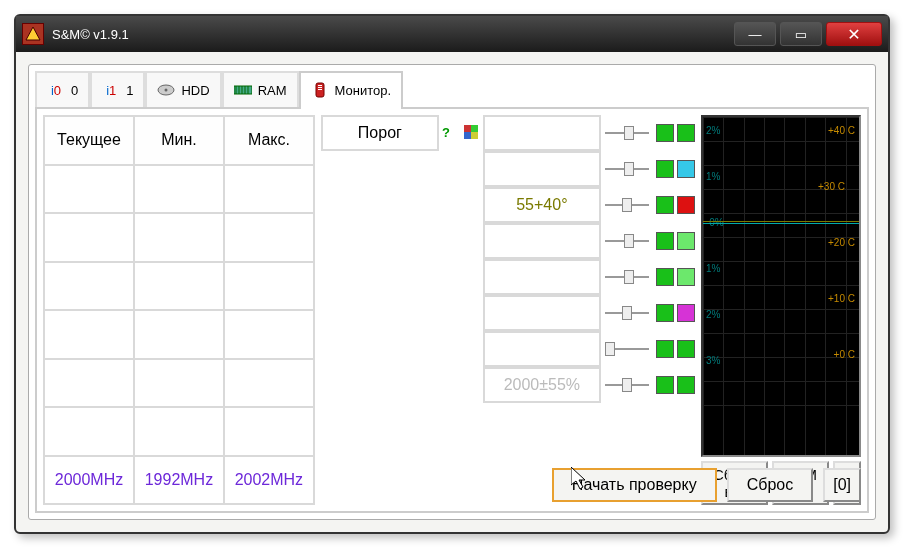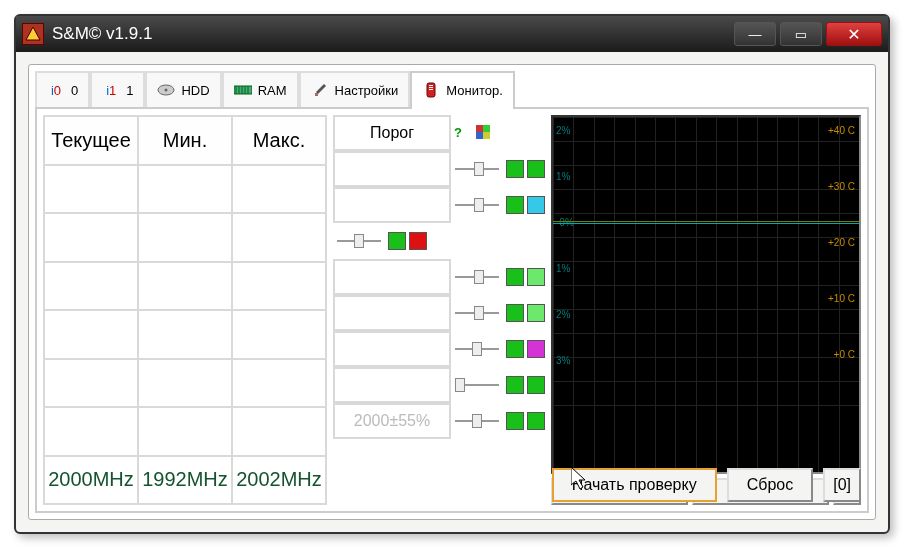--- a/index.html
+++ b/index.html
@@ -2,43 +2,43 @@
 <html><head>
 <meta charset="utf-8">
 <style>
   * { box-sizing: border-box; margin: 0; padding: 0; font-family: Tahoma, sans-serif; font-size: 13px; }
   body { background: #fff; width: 904px; height: 548px; overflow: hidden; }
 
   .window { position: absolute; left: 14px; top: 14px; width: 876px; height: 520px; border: 2px solid #333; border-radius: 6px; background: #f4f4f2; box-shadow: 4px 4px 8px rgba(0,0,0,0.25); }
   .titlebar { height: 36px; background: linear-gradient(#4a4a4a,#1b1b1b); display: flex; align-items: center; padding: 0 6px; color: #fff; }
   .titlebar .app-icon { width: 22px; height: 22px; background: #a32; border: 1px solid #600; display: flex; align-items: center; justify-content: center; margin-right: 8px; }
   .titlebar .app-icon svg { width: 16px; height: 16px; }
-  .titlebar .title { font-size: 17px; flex: 1; }
+  .titlebar .title { font-size: 13px; flex: 1; }
   .winbtns { display: flex; gap: 4px; }
   .winbtn { width: 42px; height: 24px; border: 1px solid #555; color: #fff; display: flex; align-items: center; justify-content: center; background: linear-gradient(#555,#333); border-radius: 3px; }
   .winbtn.close { width: 56px; background: linear-gradient(#e04040,#a01010); border-color: #a01010; font-size: 16px; }
 
   .client { position: absolute; left: 12px; top: 48px; right: 12px; bottom: 12px; background: #fff; border: 1px solid #aaa; border-radius: 3px; padding: 6px; }
 
   .tabs { display: flex; height: 36px; gap: 0; }
   .tab { display: flex; align-items: center; gap: 6px; padding: 4px 10px; border: 2px solid #ddd; border-bottom: none; background: #f8f8f8; font-size: 17px; cursor: default; }
   .tab .icon { width: 18px; height: 18px; display: flex; align-items: center; justify-content: center; }
   .tab.active { background: #fff; border-color: #ccc; position: relative; z-index: 2; }
   .tab.active::after { content:""; position:absolute; left:0; right:0; bottom:-2px; height:2px; background:#fff; }
 
   .panel { border: 2px solid #ccc; height: calc(100% - 36px); padding: 6px; display: flex; gap: 6px; position: relative; }
 
   
   .val-table { border-collapse: collapse; }
-  .val-table td, .val-table th { border: 2px solid #d9d9d9; width: 94px; height: 36px; text-align: center; font-size: 20px; font-weight: normal; }
+  .val-table td, .val-table th { border: 2px solid #d9d9d9; width: 94px; height: 36px; text-align: center; font-size: 16px; font-weight: normal; }
   .val-table th { background: #fefefe; }
   .val-table td.olive { color: #7a7a00; }
-  .val-table td.blue { color: #14532d; }
-
-  .mid { display:flex; flex-direction:column; }
+  .val-table td.blue { color: #6d28d9; }
+
+  .mid { display:flex; flex-direction:row; }
   .mid .hdr { display:flex; height:36px; }
   .mid .hdr .porog { border:2px solid #d9d9d9; width:118px; display:flex; align-items:center; justify-content:center; font-size:16px; }
   .mid .hdr .tools { width:44px; display:flex; align-items:center; justify-content:space-around; }
   .mid .hdr .tools .tiny { width:16px; height:16px; }
 
   .rows { display:flex; flex-direction:column; }
   .row { display:flex; height:36px; align-items:center; }
   .row .porogcell { width:118px; border:2px solid #d9d9d9; height:100%; display:flex; align-items:center; justify-content:center; font-size:16px; }
   .row .porogcell.olive { color:#7a7a00; }
   .row .porogcell.gray { color:#bbb; }
@@ -108,29 +108,20 @@
               <rect x="0" y="2" width="18" height="8" fill="#4a8" stroke="#060"></rect>
               <line x1="2" y1="2" x2="2" y2="10" stroke="#060"></line>
               <line x1="5" y1="2" x2="5" y2="10" stroke="#060"></line>
               <line x1="8" y1="2" x2="8" y2="10" stroke="#060"></line>
               <line x1="11" y1="2" x2="11" y2="10" stroke="#060"></line>
               <line x1="14" y1="2" x2="14" y2="10" stroke="#060"></line>
             </svg>
           </span>
         <span>RAM</span>
       </div>
-      <div class="tab">
-        <span class="icon">
-            <svg width="16" height="16">
-              <path d="M12 2 L14 4 L6 12 L4 10 Z" fill="#555"></path>
-              <rect x="3" y="11" width="3" height="3" fill="#a66"></rect>
-            </svg>
-          </span>
-        <span>Настройки</span>
-      </div>
       <div class="tab active">
         <span class="icon">
             <svg width="14" height="16">
               <rect x="3" y="1" width="8" height="14" rx="2" fill="#c22" stroke="#700"></rect>
               <rect x="5" y="3" width="4" height="1" fill="#fff"></rect>
               <rect x="5" y="5" width="4" height="1" fill="#fff"></rect>
               <rect x="5" y="7" width="4" height="1" fill="#fff"></rect>
             </svg>
           </span>
         <span>Монитор.</span>
@@ -208,20 +199,21 @@
             </div>
             <div class="row">
               <div class="porogcell"></div>
               <div class="slider">
                 <div class="thumb" style="left: 18.7px;"></div>
               </div>
               <div class="sq" style="background: rgb(25, 192, 25);"></div>
               <div class="sq" style="background: rgb(53, 200, 232);"></div>
             </div>
             <div class="row">
+              <div class="porogcell olive">55+40°</div>
               <div class="slider">
                 <div class="thumb" style="left: 17px;"></div>
               </div>
               <div class="sq" style="background: rgb(25, 192, 25);"></div>
               <div class="sq" style="background: rgb(221, 17, 17);"></div>
             </div>
             <div class="row">
               <div class="porogcell"></div>
               <div class="slider">
                 <div class="thumb" style="left: 18.7px;"></div>
@@ -295,21 +287,21 @@
             <div class="grid-line" style="top: 240px; left: 0px; right: 0px; height: 1px;"></div>
             <div class="grid-line" style="top: 264px; left: 0px; right: 0px; height: 1px;"></div>
             <div class="grid-line" style="top: 288px; left: 0px; right: 0px; height: 1px;"></div>
             <div class="ylbl" style="top: 8px;">2%</div>
             <div class="ylbl" style="top: 54px;">1%</div>
             <div class="ylbl" style="top: 100px;">-0%</div>
             <div class="ylbl" style="top: 146px;">1%</div>
             <div class="ylbl" style="top: 192px;">2%</div>
             <div class="ylbl" style="top: 238px;">3%</div>
             <div class="lbl" style="right: 4px; top: 8px;">+40 C</div>
-            <div class="lbl" style="right: 4px; top: 64px;">+30 C</div>
+            <div class="lbl" style="right: 14px; top: 64px;">+30 C</div>
             <div class="lbl" style="right: 4px; top: 120px;">+20 C</div>
             <div class="lbl" style="right: 4px; top: 176px;">+10 C</div>
             <div class="lbl" style="right: 4px; top: 232px;">+0 C</div>
             <div class="graph-line" style="top: 104px; background: rgb(122, 122, 0);"></div>
             <div class="graph-line" style="top: 106px; background: rgb(0, 170, 170);"></div>
           </div>
         <div class="graph-btns">
           <div class="gbtn">Сброс в 0</div>
           <div class="gbtn" style="flex:1">S&amp;M</div>
           <div class="gbtn sq-small">&lt;</div>

